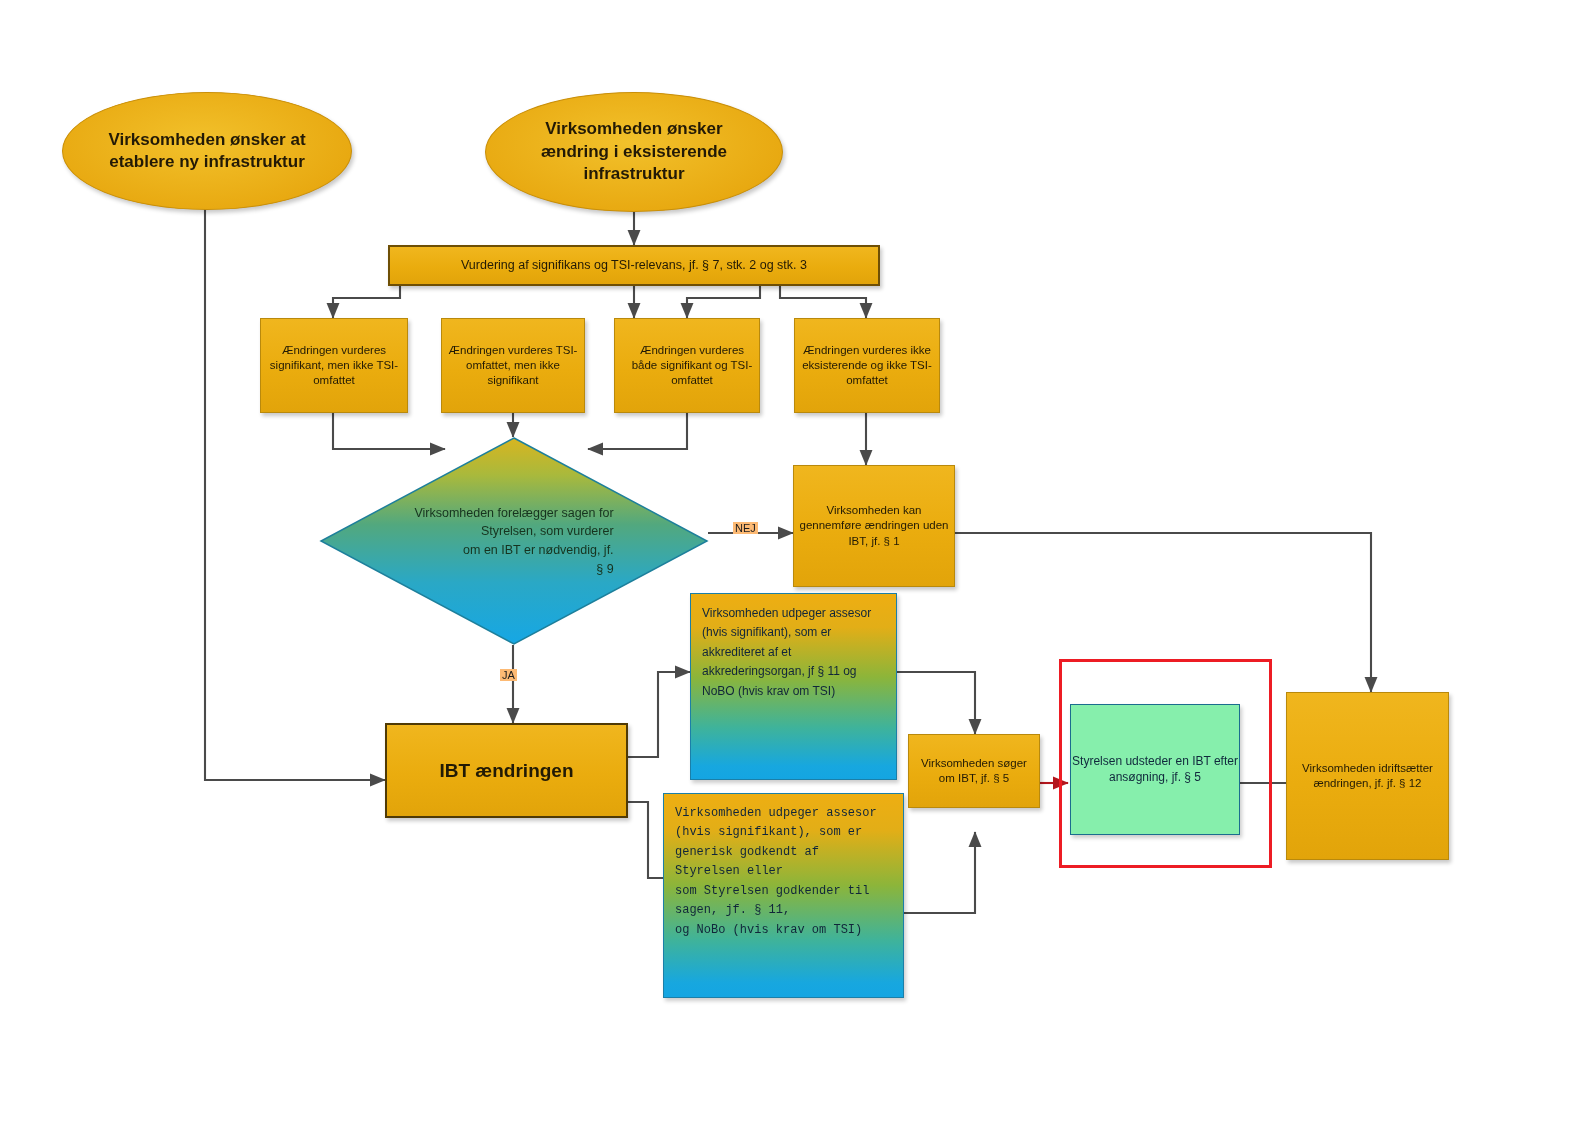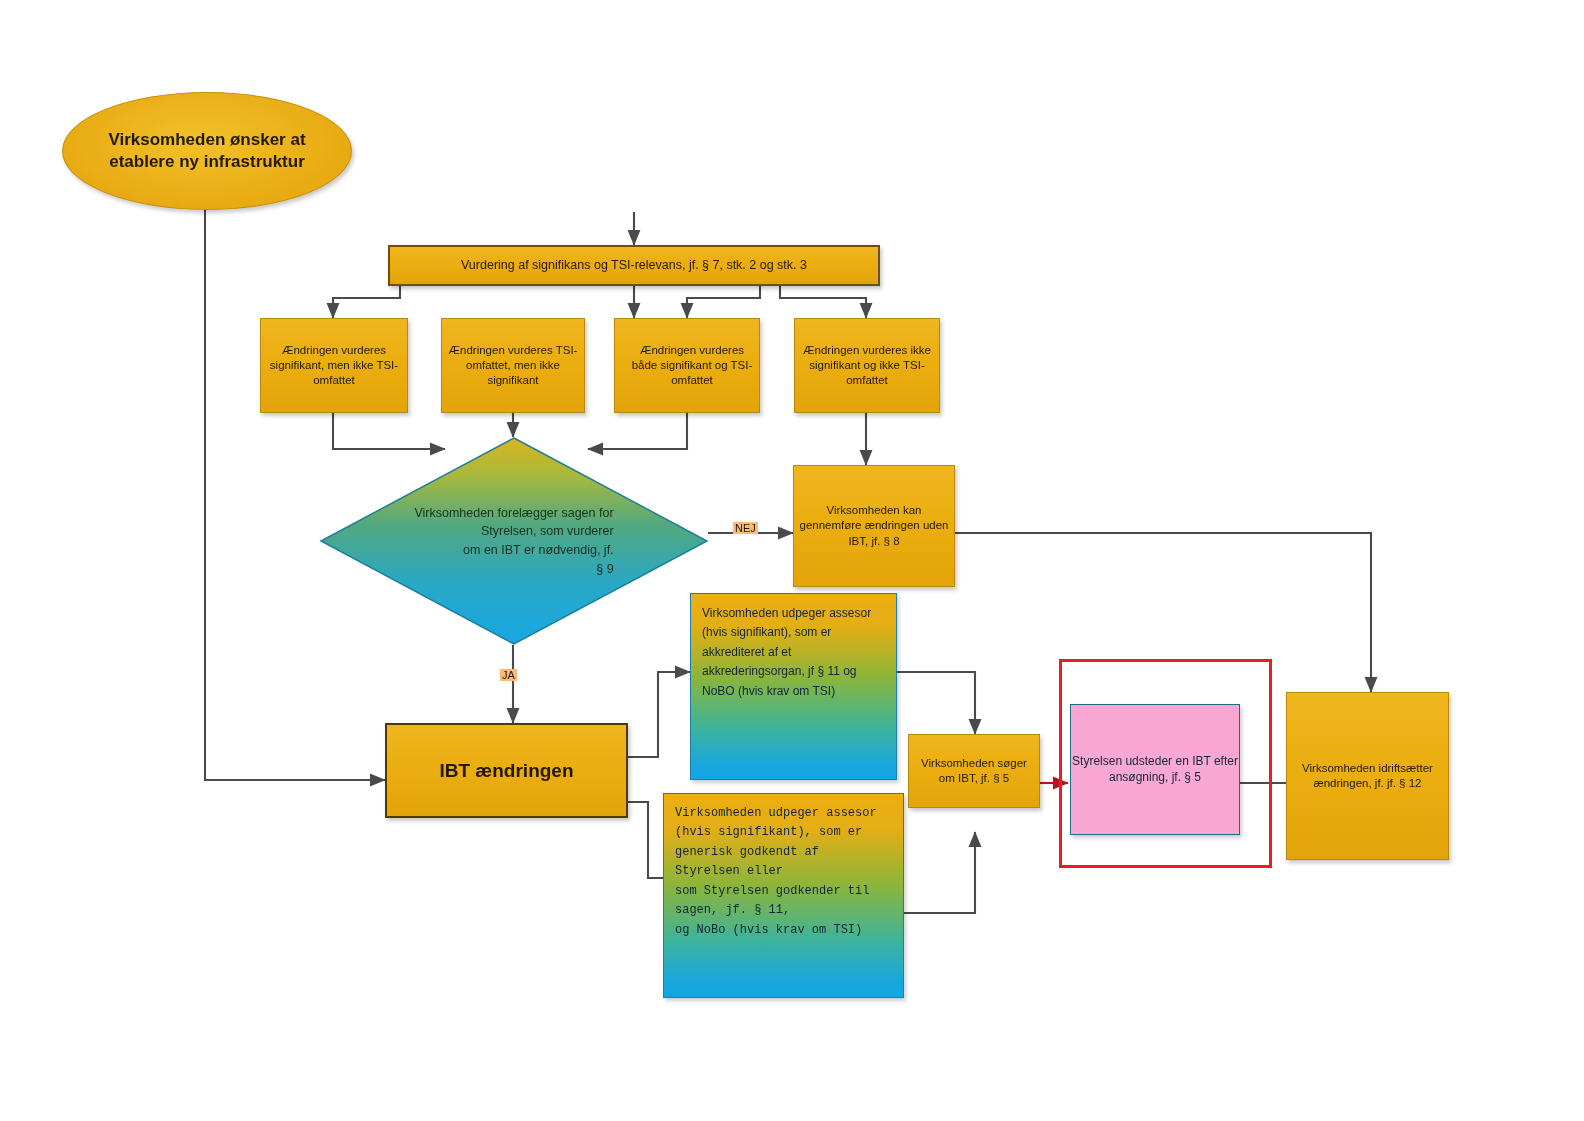--- a/index.html
+++ b/index.html
@@ -96,21 +96,21 @@
     font-size: 12px;
     text-align: left;
     justify-content: flex-start;
     align-items: flex-start;
     padding: 10px 9px 4px 11px;
     line-height: 1.62;
     box-shadow: 2px 3px 4px rgba(0,0,0,0.2);
   }
   
   .blue {
-    background: #f9a8d4;
+    background: #86efac;
     border: 1px solid #1b6d8e;
     color: #10283c;
     font-size: 12px;
     box-shadow: 2px 3px 4px rgba(0,0,0,0.2);
   }
   .redframe {
     position: absolute;
     border: 3px solid #ed1c24;
     background: transparent;
     z-index: 1;
@@ -174,51 +174,52 @@
       <path d="M904,913 L975,913 L975,832" marker-end="url(#ah)"></path>
 
       <path d="M1040,783 L1068,783" stroke="#b4161d" marker-end="url(#ahr)"></path>
 
       <path d="M1240,783 L1286,783"></path>
     </g>
   </svg>
 
   <div class="node ellipse" style="left:62px; top:92px; width:290px; height:118px; padding:0 22px;">Virksomheden ønsker at etablere ny infrastruktur</div>
 
+  <div class="node ellipse" style="left:485px; top:92px; width:298px; height:120px; padding:0 24px;">Virksomheden ønsker ændring i eksisterende infrastruktur</div>
 
   <div class="node orange bar" style="left:388px; top:245px; width:492px; height:41px;">Vurdering af signifikans og TSI-relevans, jf. § 7, stk. 2 og stk. 3</div>
 
   <div class="node orange orange-thin small-box" style="left:441px; top:318px; width:144px; height:95px;">Ændringen vurderes  TSI-omfattet,  men ikke signifikant</div>
 
   <div class="node orange orange-thin small-box" style="left:260px; top:318px; width:148px; height:95px;">Ændringen vurderes signifikant, men ikke TSI-omfattet</div>
 
   <div class="node orange orange-thin small-box" style="left:614px; top:318px; width:146px; height:95px;padding-left:15px;">Ændringen vurderes både signifikant og TSI-omfattet</div>
 
-  <div class="node orange orange-thin small-box" style="left:794px; top:318px; width:146px; height:95px;">Ændringen vurderes ikke signifikant og ikke TSI-omfattet</div>
+  <div class="node orange orange-thin small-box" style="left:794px; top:318px; width:146px; height:95px;">Ændringen vurderes ikke eksisterende og ikke TSI-omfattet</div>
 
   <div class="diamond-wrap" style="left:320px; top:437px; width:388px; height:208px;">
     <svg width="388" height="208" viewBox="0 0 388 208" xmlns="http://www.w3.org/2000/svg">
       <defs>
         <linearGradient id="dg" x1="0" y1="0" x2="0" y2="1">
           <stop offset="0%" stop-color="#d8b520"></stop>
           <stop offset="18%" stop-color="#a9b93c"></stop>
           <stop offset="42%" stop-color="#52a87e"></stop>
           <stop offset="70%" stop-color="#2aa8c5"></stop>
           <stop offset="100%" stop-color="#16a7e4"></stop>
         </linearGradient>
       </defs>
       <polygon points="194,1 387,104 194,207 1,104" fill="url(#dg)" stroke="#1d7f9b" stroke-width="1.5"></polygon>
     </svg>
     <div class="diamond-label">Virksomheden forelægger sagen for
 Styrelsen, som vurderer
 om en IBT er nødvendig, jf.
 § 9</div>
   </div>
 
-  <div class="node orange orange-thin small-box" style="left:793px; top:465px; width:162px; height:122px;">Virksomheden kan gennemføre ændringen uden IBT, jf. § 8</div>
+  <div class="node orange orange-thin small-box" style="left:793px; top:465px; width:162px; height:122px;">Virksomheden kan gennemføre ændringen uden IBT, jf. § 1</div>
 
   <div class="node orange bold-label" style="left:385px; top:723px; width:243px; height:95px; border:2px solid #4f3a05;">IBT ændringen</div>
 
   <div class="node grad" style="left:690px; top:593px; width:207px; height:187px;">Virksomheden udpeger assesor (hvis signifikant), som er akkrediteret af et akkrederingsorgan, jf § 11 og NoBO (hvis krav om TSI)</div>
 
   <div class="node grad" style="left:663px; top:793px; width:241px; height:205px;font-family:Liberation Mono, monospace;">Virksomheden udpeger assesor (hvis signifikant), som er generisk godkendt af
 Styrelsen eller
 som Styrelsen godkender til sagen, jf. § 11,
 og NoBo (hvis krav om TSI)</div>
 

